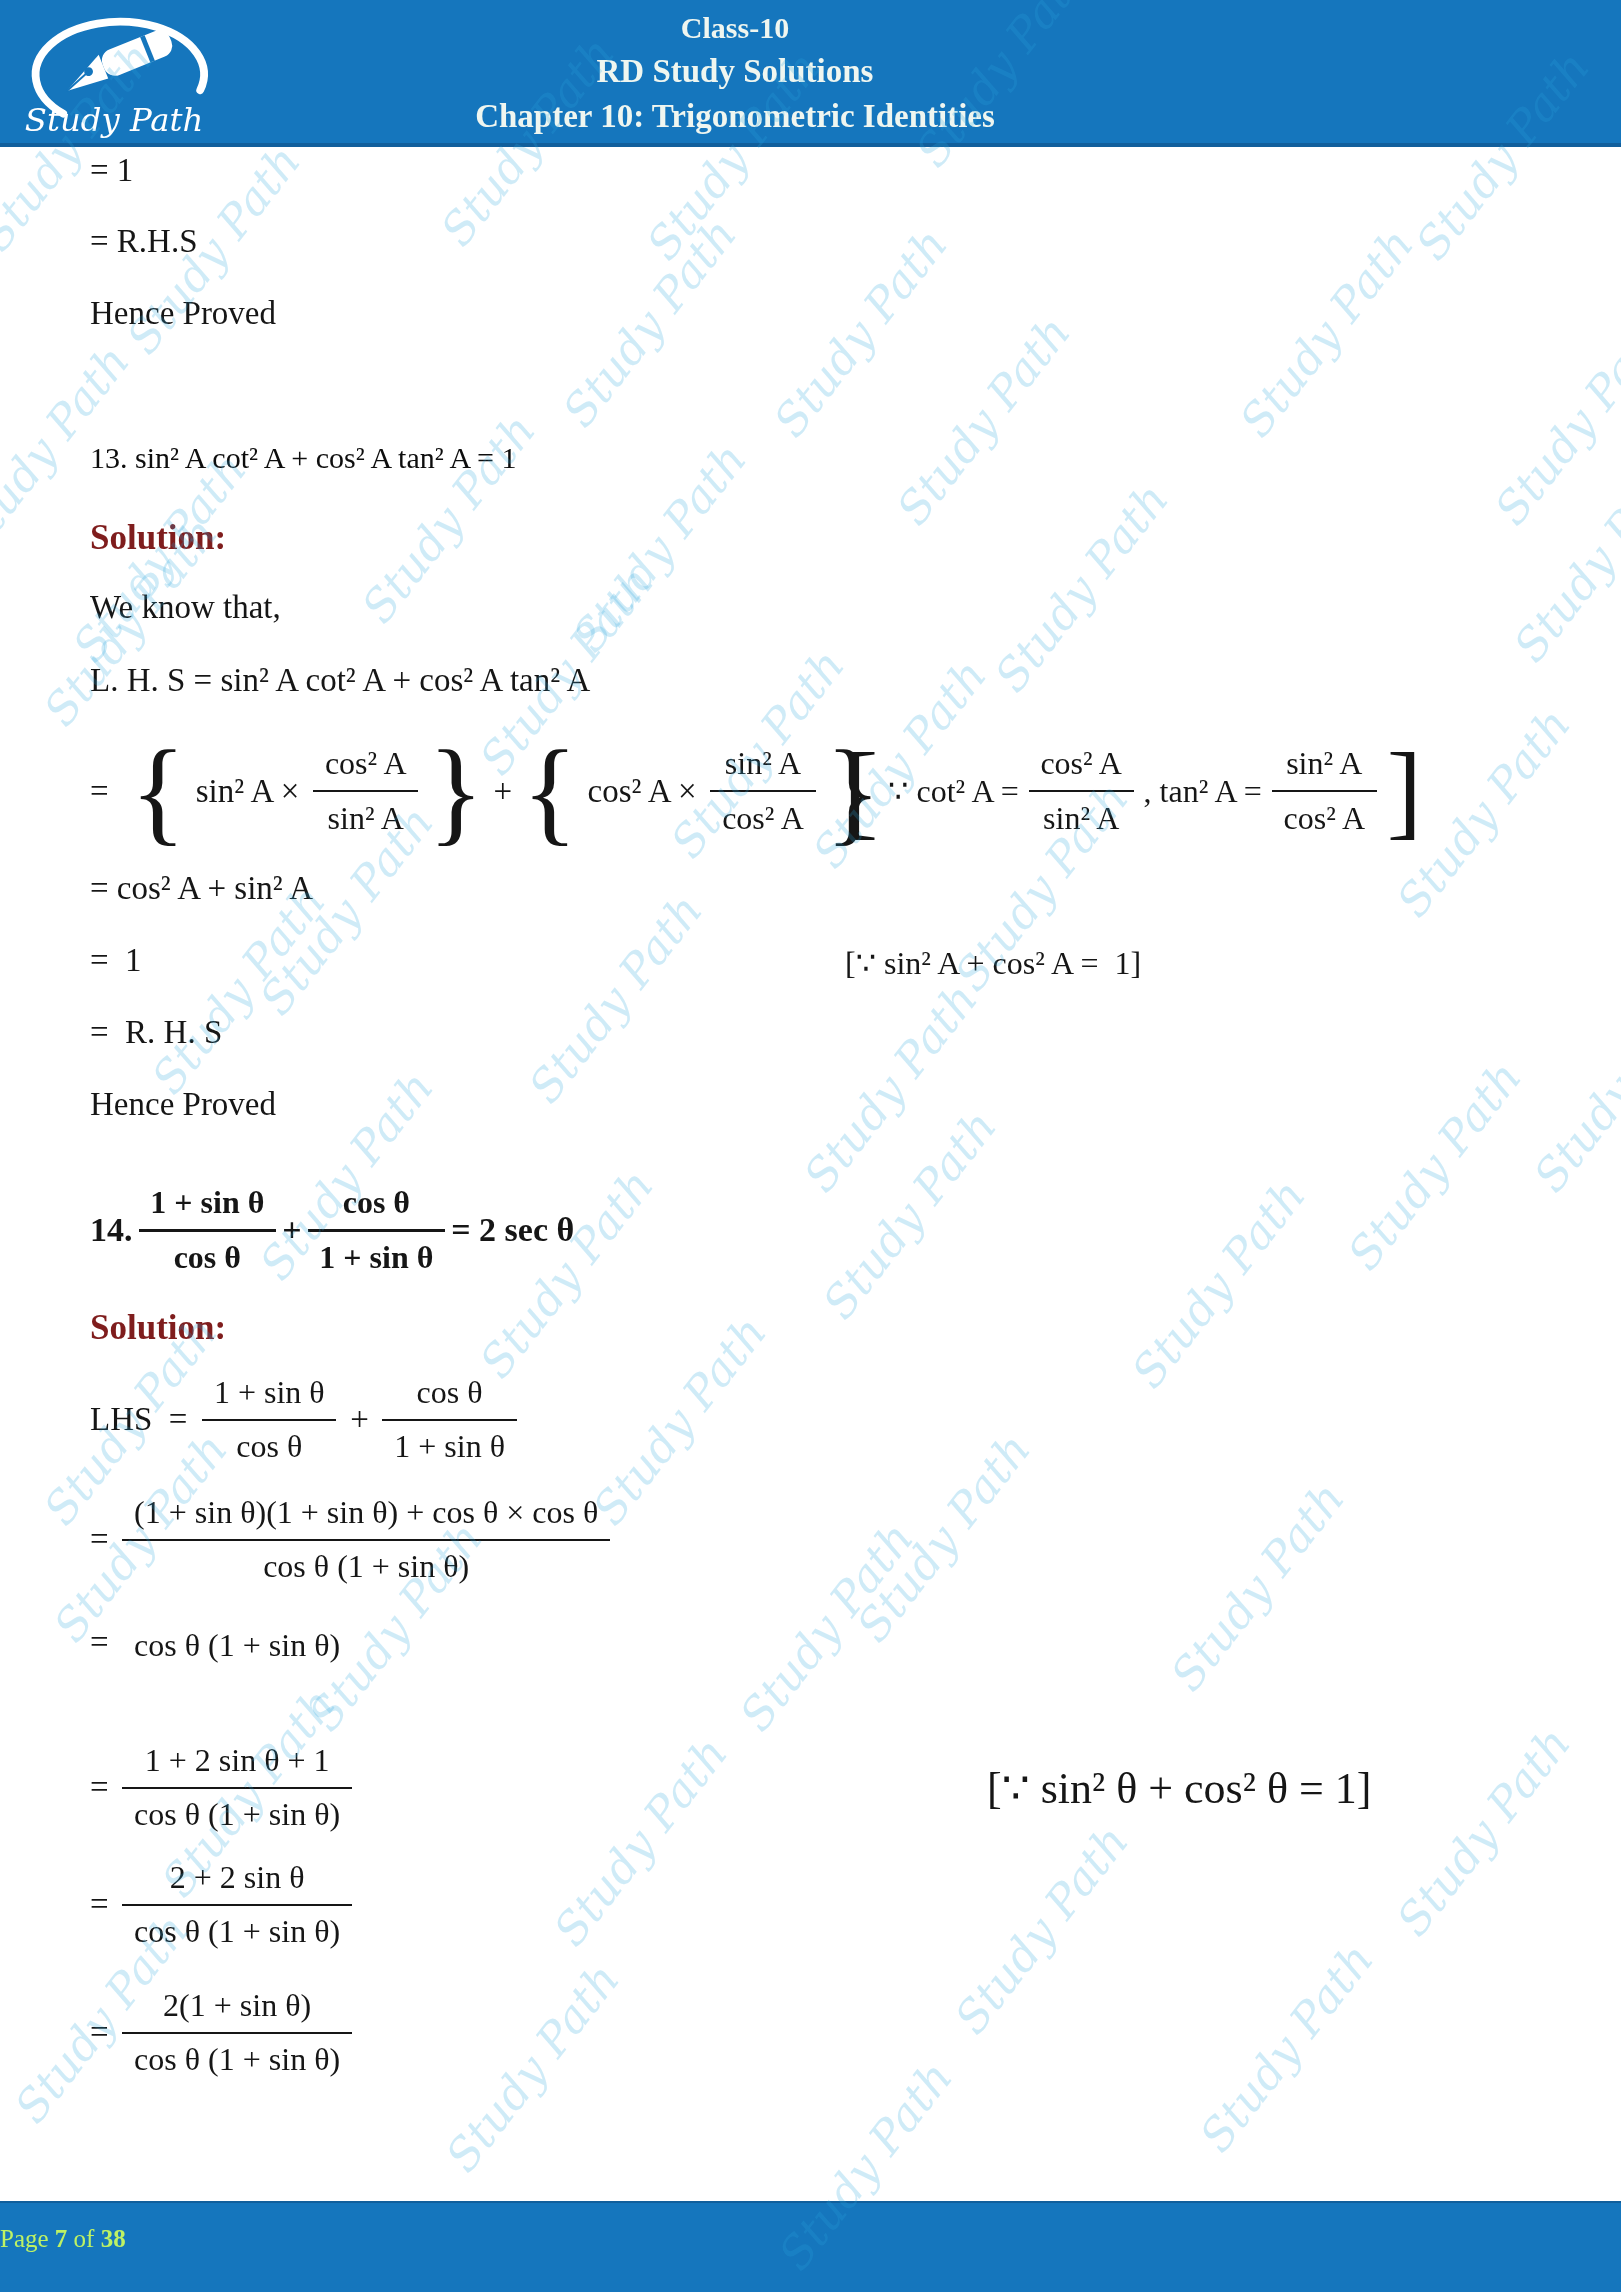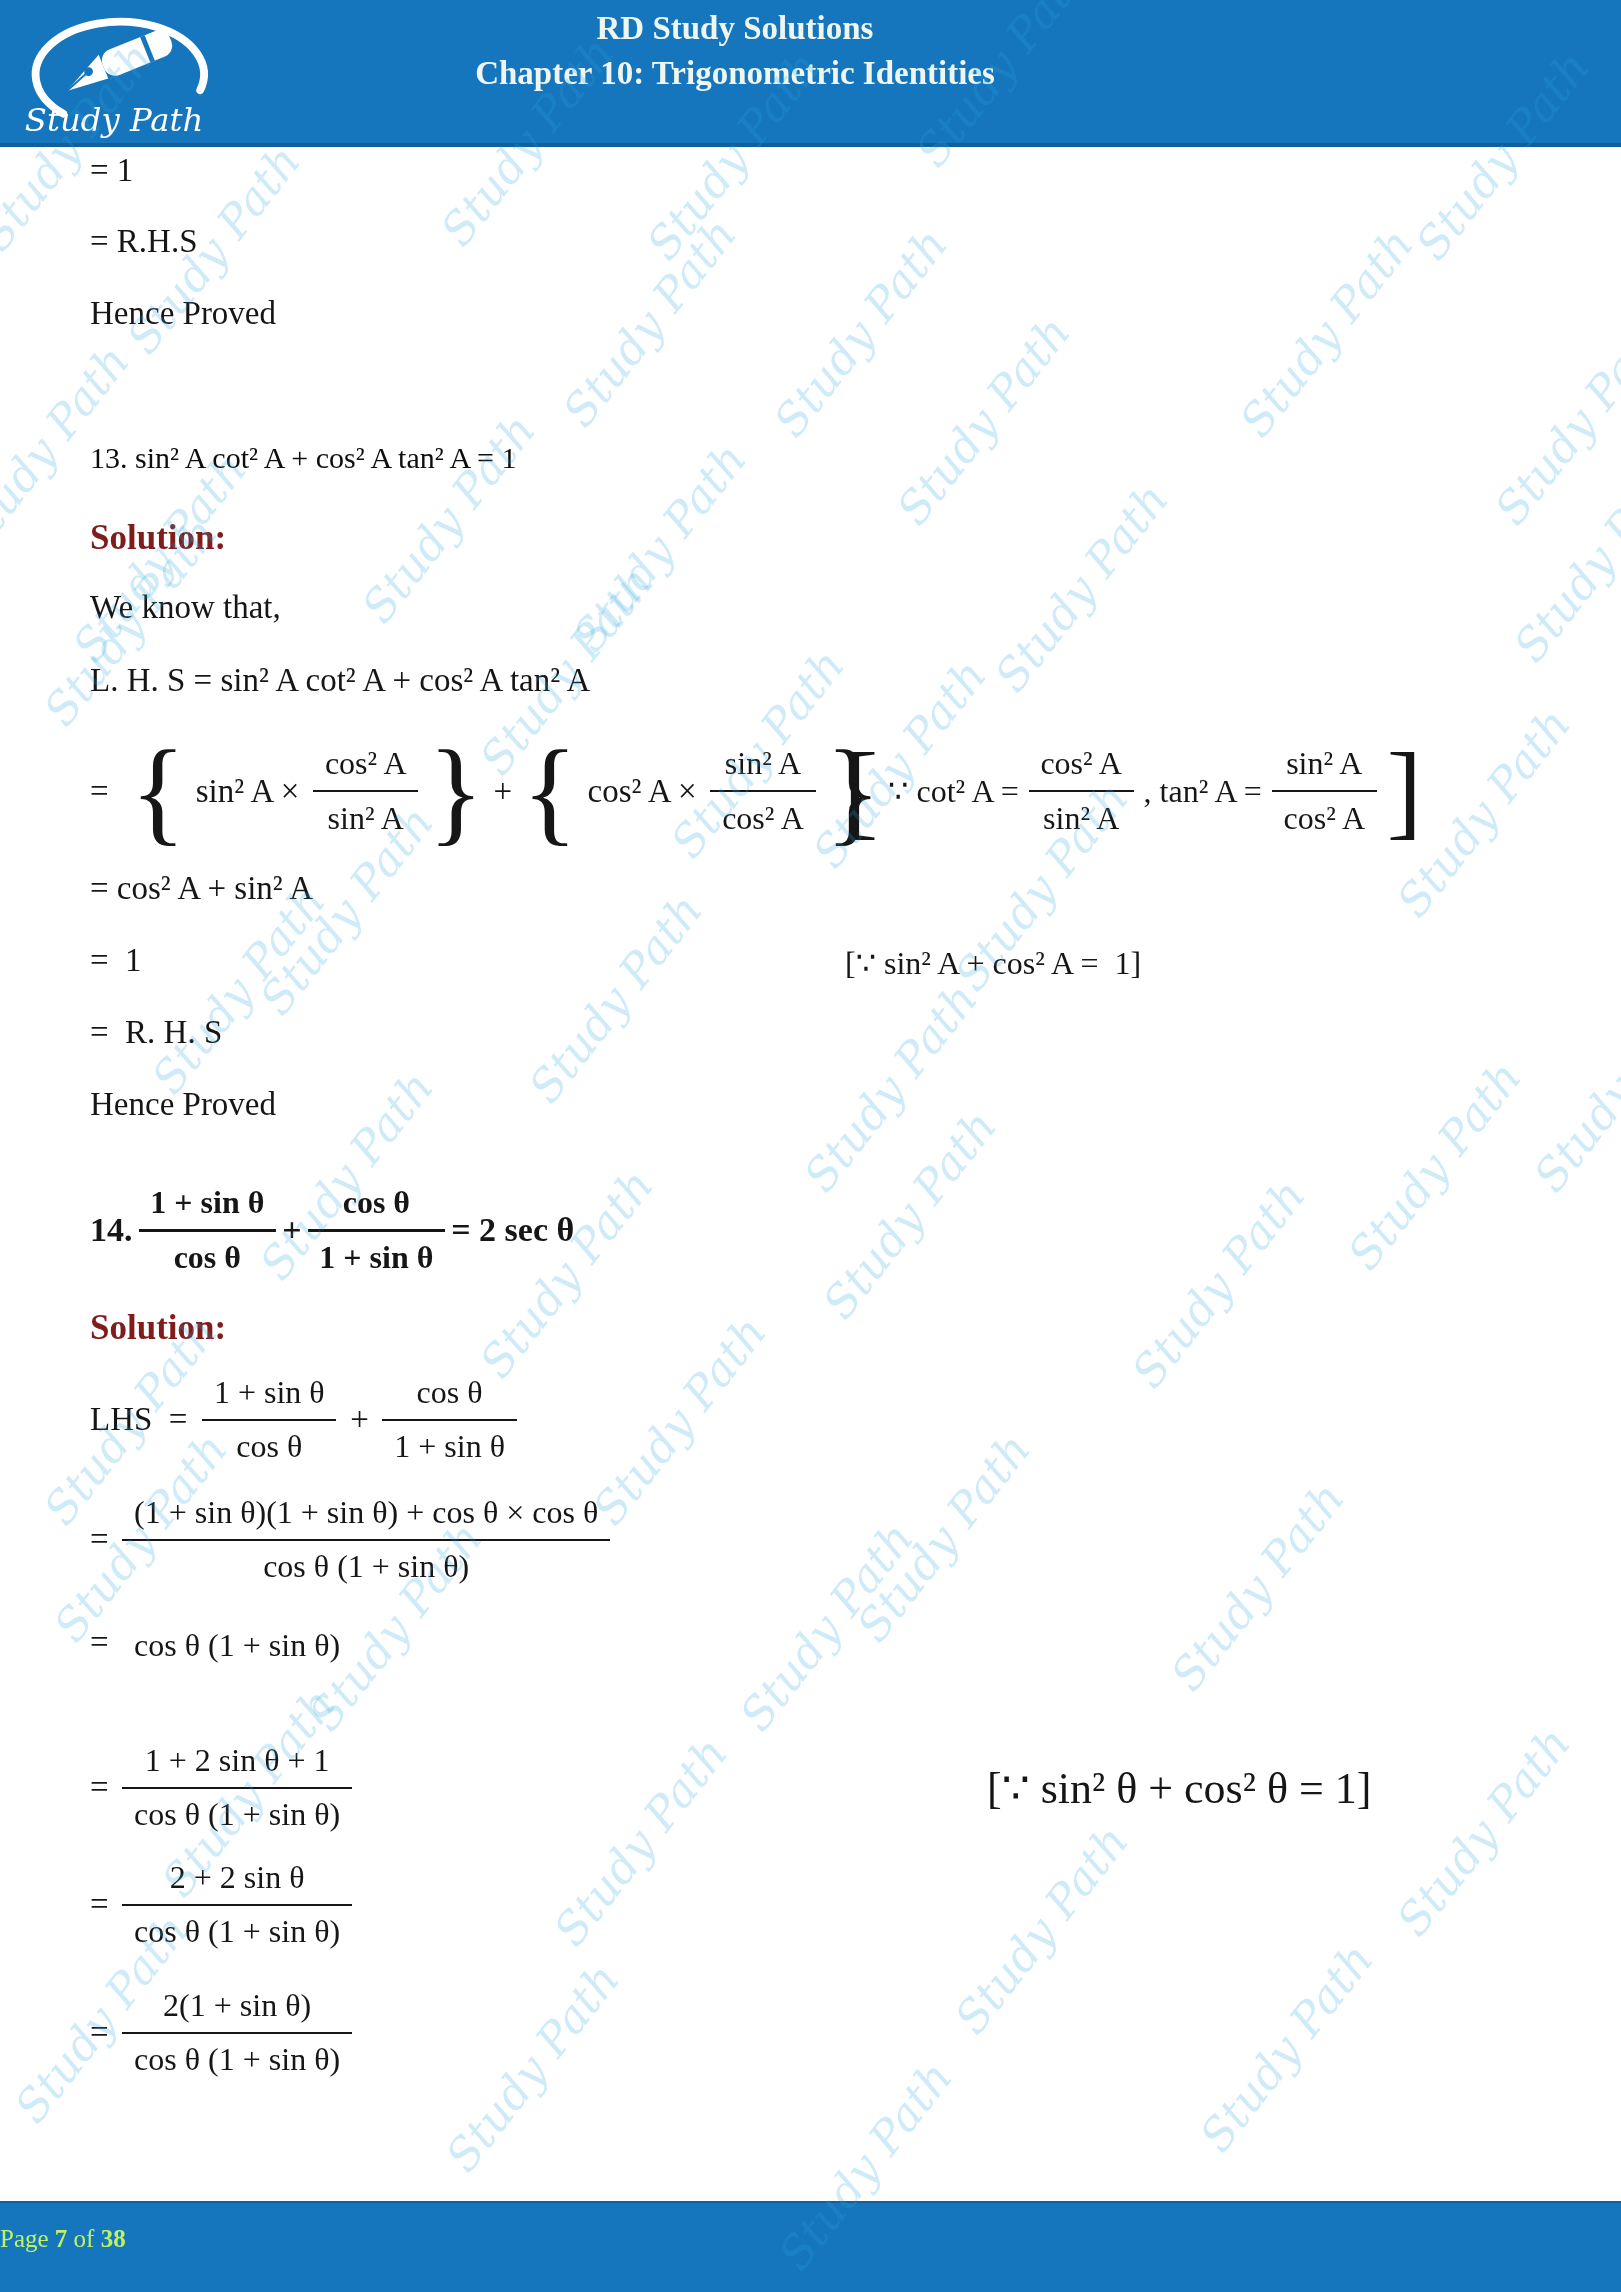--- a/index.html
+++ b/index.html
@@ -91,20 +91,21 @@
       <g transform="translate(108,58) rotate(-22)">
         <rect x="-16" y="-14" width="74" height="28" rx="12" fill="#ffffff"></rect>
         <polygon points="-16,-13 -60,9 -16,13" fill="#ffffff"></polygon>
         <circle cx="-32" cy="-1" r="4.5" fill="#1576bd"></circle>
         <line x1="-60" y1="9" x2="-32" y2="-1" stroke="#1576bd" stroke-width="2"></line>
         <rect x="30" y="-14" width="5" height="28" fill="#1576bd"></rect>
       </g>
       <text x="104" y="130" text-anchor="middle" font-family="DejaVu Serif, serif" font-style="italic" font-size="33" fill="#ffffff">Study Path</text>
     </svg>
     <div class="header-titles">
+      <div class="header-line1">Class-10</div>
       <div class="header-line2">RD Study Solutions</div>
       <div class="header-line3">Chapter 10: Trigonometric Identities</div>
     </div>
   </div>
 
   <div class="content">
 
     <div class="line" style="top:152px">= 1</div>
     <div class="line" style="top:223px">= R.H.S</div>
     <div class="line" style="top:295px">Hence Proved</div>

